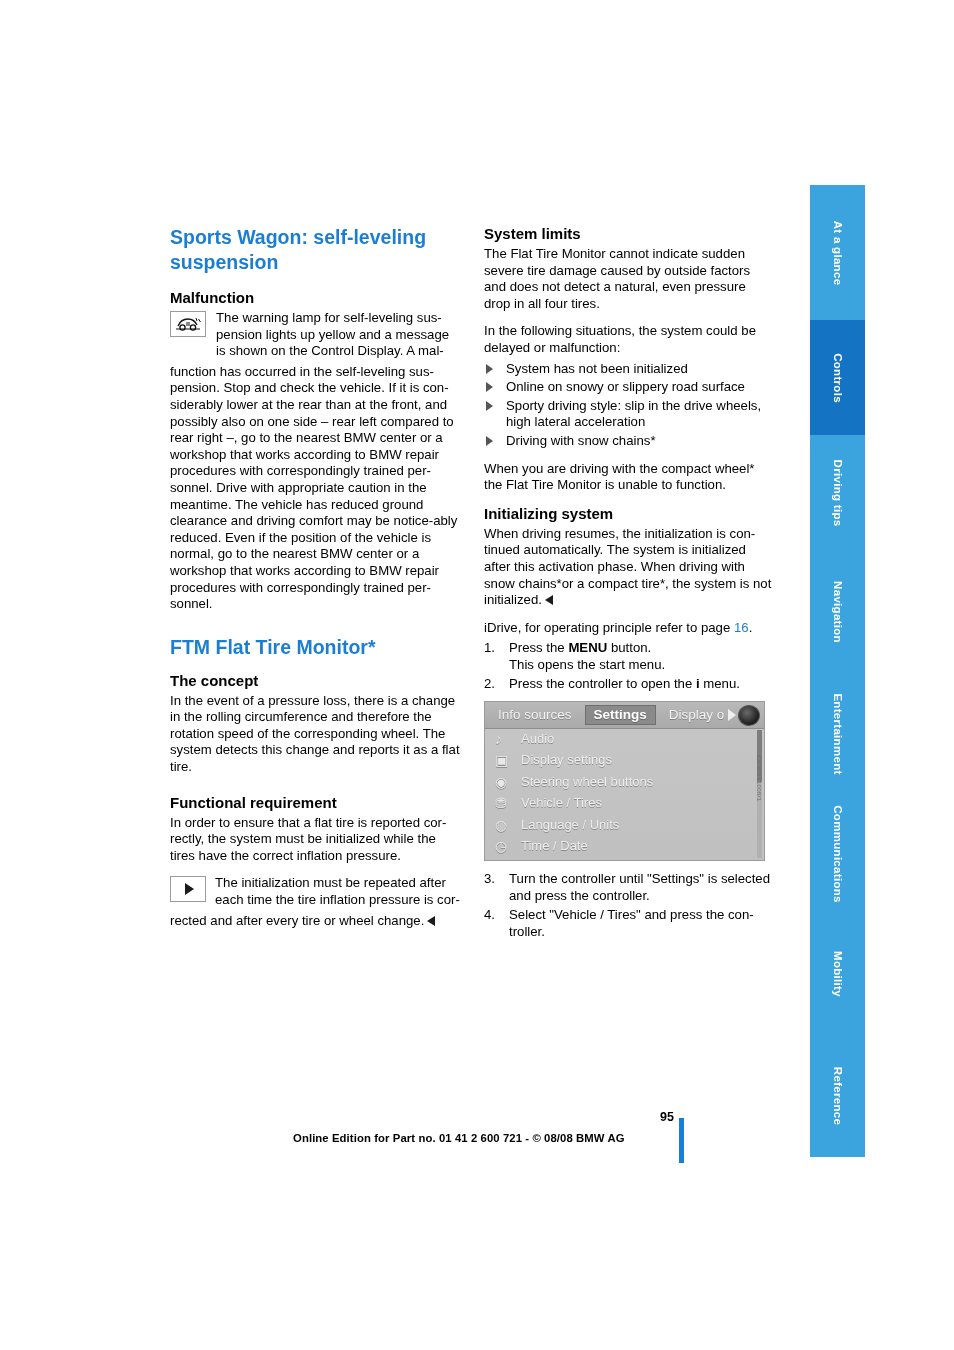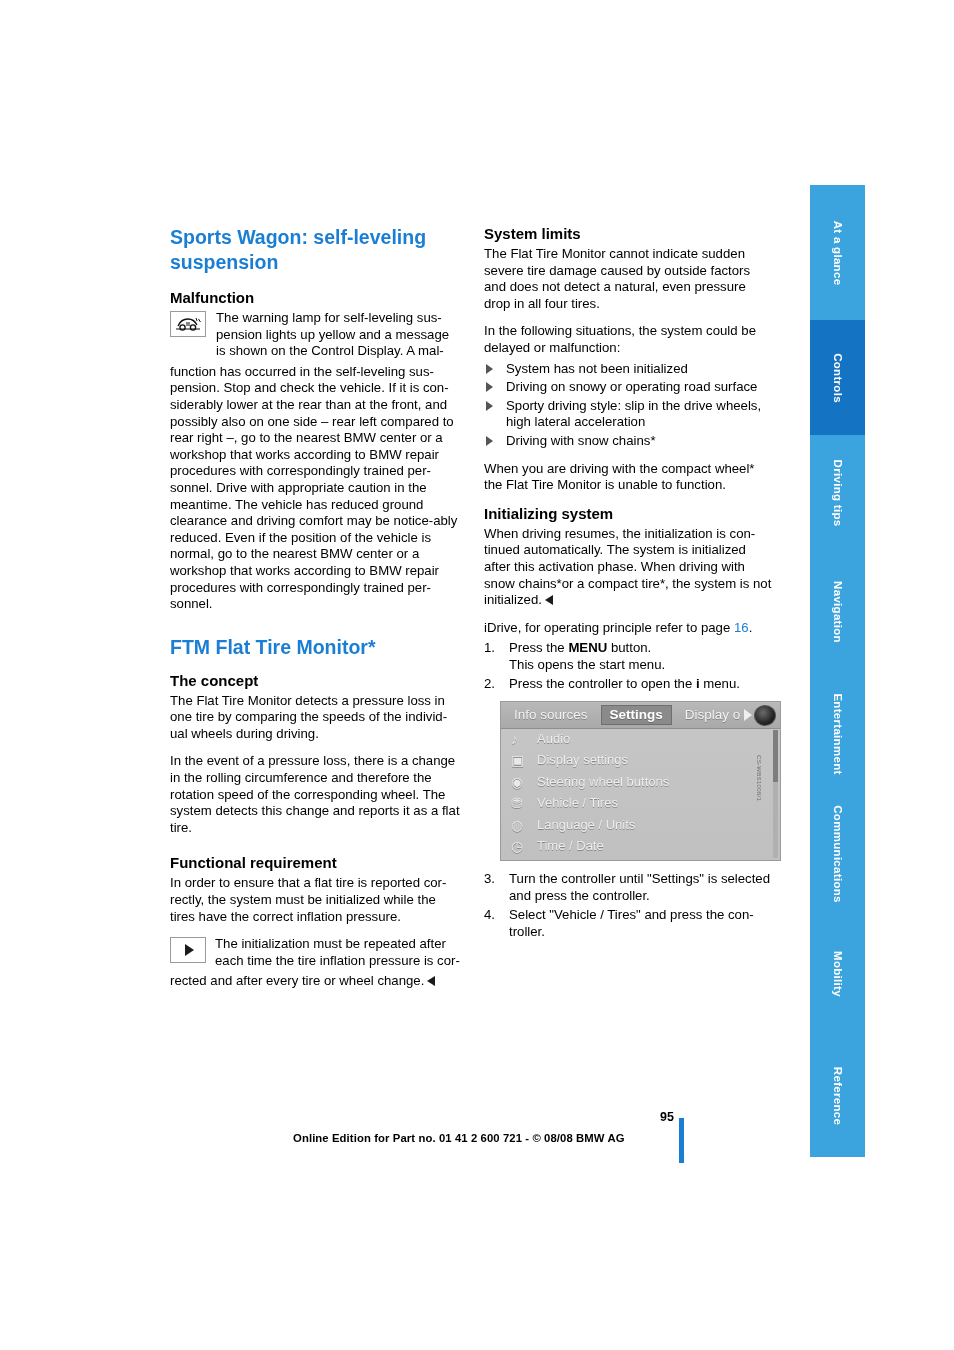--- a/index.html
+++ b/index.html
@@ -179,21 +179,21 @@
 
   
   .idrive {
     position: relative;
     width: 291px;
     height: 160px;
     margin: 8px 0 10px 0;
   }
   .idrive-img {
     position: absolute;
-    left: 16px; top: 0;
+    left: 0; top: 0;
     width: 281px;
     height: 160px;
     background: linear-gradient(180deg, #d4d4d4 0%, #c6c6c6 10%, #c0c0c0 100%);
     border: 1px solid #9b9b9b;
     box-sizing: border-box;
     overflow: hidden;
   }
   .idrive-topbar {
     position: absolute;
     left: 0; top: 0;
@@ -368,21 +368,20 @@
           <path d="M24.5 4 L26.5 7 M22 3 L23 6" stroke="#111" stroke-width="1"></path>
         </svg>
       </div>
       <p class="tight" style="padding-left:46px;">The warning lamp for self-leveling sus-pension lights up yellow and a message is shown on the Control Display. A mal-</p>
     </div>
     <p>function has occurred in the self-leveling sus-pension. Stop and check the vehicle. If it is con-siderably lower at the rear than at the front, and possibly also on one side – rear left compared to rear right –, go to the nearest BMW center or a workshop that works according to BMW repair procedures with correspondingly trained per-sonnel. Drive with appropriate caution in the meantime. The vehicle has reduced ground clearance and driving comfort may be notice-ably reduced. Even if the position of the vehicle is normal, go to the nearest BMW center or a workshop that works according to BMW repair procedures with correspondingly trained per-sonnel.</p>
 
     <h1 class="title2">FTM Flat Tire Monitor*</h1>
 
     <h2 class="sub">The concept</h2>
-    <p>The Flat Tire Monitor detects a pressure loss in one tire by comparing the speeds of the individ-ual wheels during driving.</p>
     <p>In the event of a pressure loss, there is a change in the rolling circumference and therefore the rotation speed of the corresponding wheel. The system detects this change and reports it as a flat tire.</p>
 
     <h2 class="sub spaced">Functional requirement</h2>
     <p>In order to ensure that a flat tire is reported cor-rectly, the system must be initialized while the tires have the correct inflation pressure.</p>
 
     <div class="note">
       <div class="iconbox">
         <span class="tri"></span>
       </div>
       <p class="tight" style="padding-left:45px;">The initialization must be repeated after each time the tire inflation pressure is cor-</p>
@@ -392,21 +391,21 @@
   </div>
 
   <div class="col col-right">
 
     <h2 class="sub">System limits</h2>
     <p>The Flat Tire Monitor cannot indicate sudden severe tire damage caused by outside factors and does not detect a natural, even pressure drop in all four tires.</p>
     <p class="tight">In the following situations, the system could be delayed or malfunction:</p>
 
     <ul class="trilist">
       <li><span class="mk"></span><span>System has not been initialized</span></li>
-      <li><span class="mk"></span><span>Driving on snowy or operating road surface</span></li>
+      <li><span class="mk"></span><span>Online on snowy or slippery road surface</span></li>
       <li><span class="mk"></span><span>Sporty driving style: slip in the drive wheels, high lateral acceleration</span></li>
       <li><span class="mk"></span><span>Driving with snow chains*</span></li>
     </ul>
 
     <p>When you are driving with the compact wheel* the Flat Tire Monitor is unable to function.</p>
 
     <h2 class="sub">Initializing system</h2>
 
     <p><span>When driving resumes, the initialization is con-tinued automatically. The system is initialized after this activation phase. When driving with snow chains*or a compact tire*, the system is not initialized.</span><span class="endarrow"></span></p>
 

